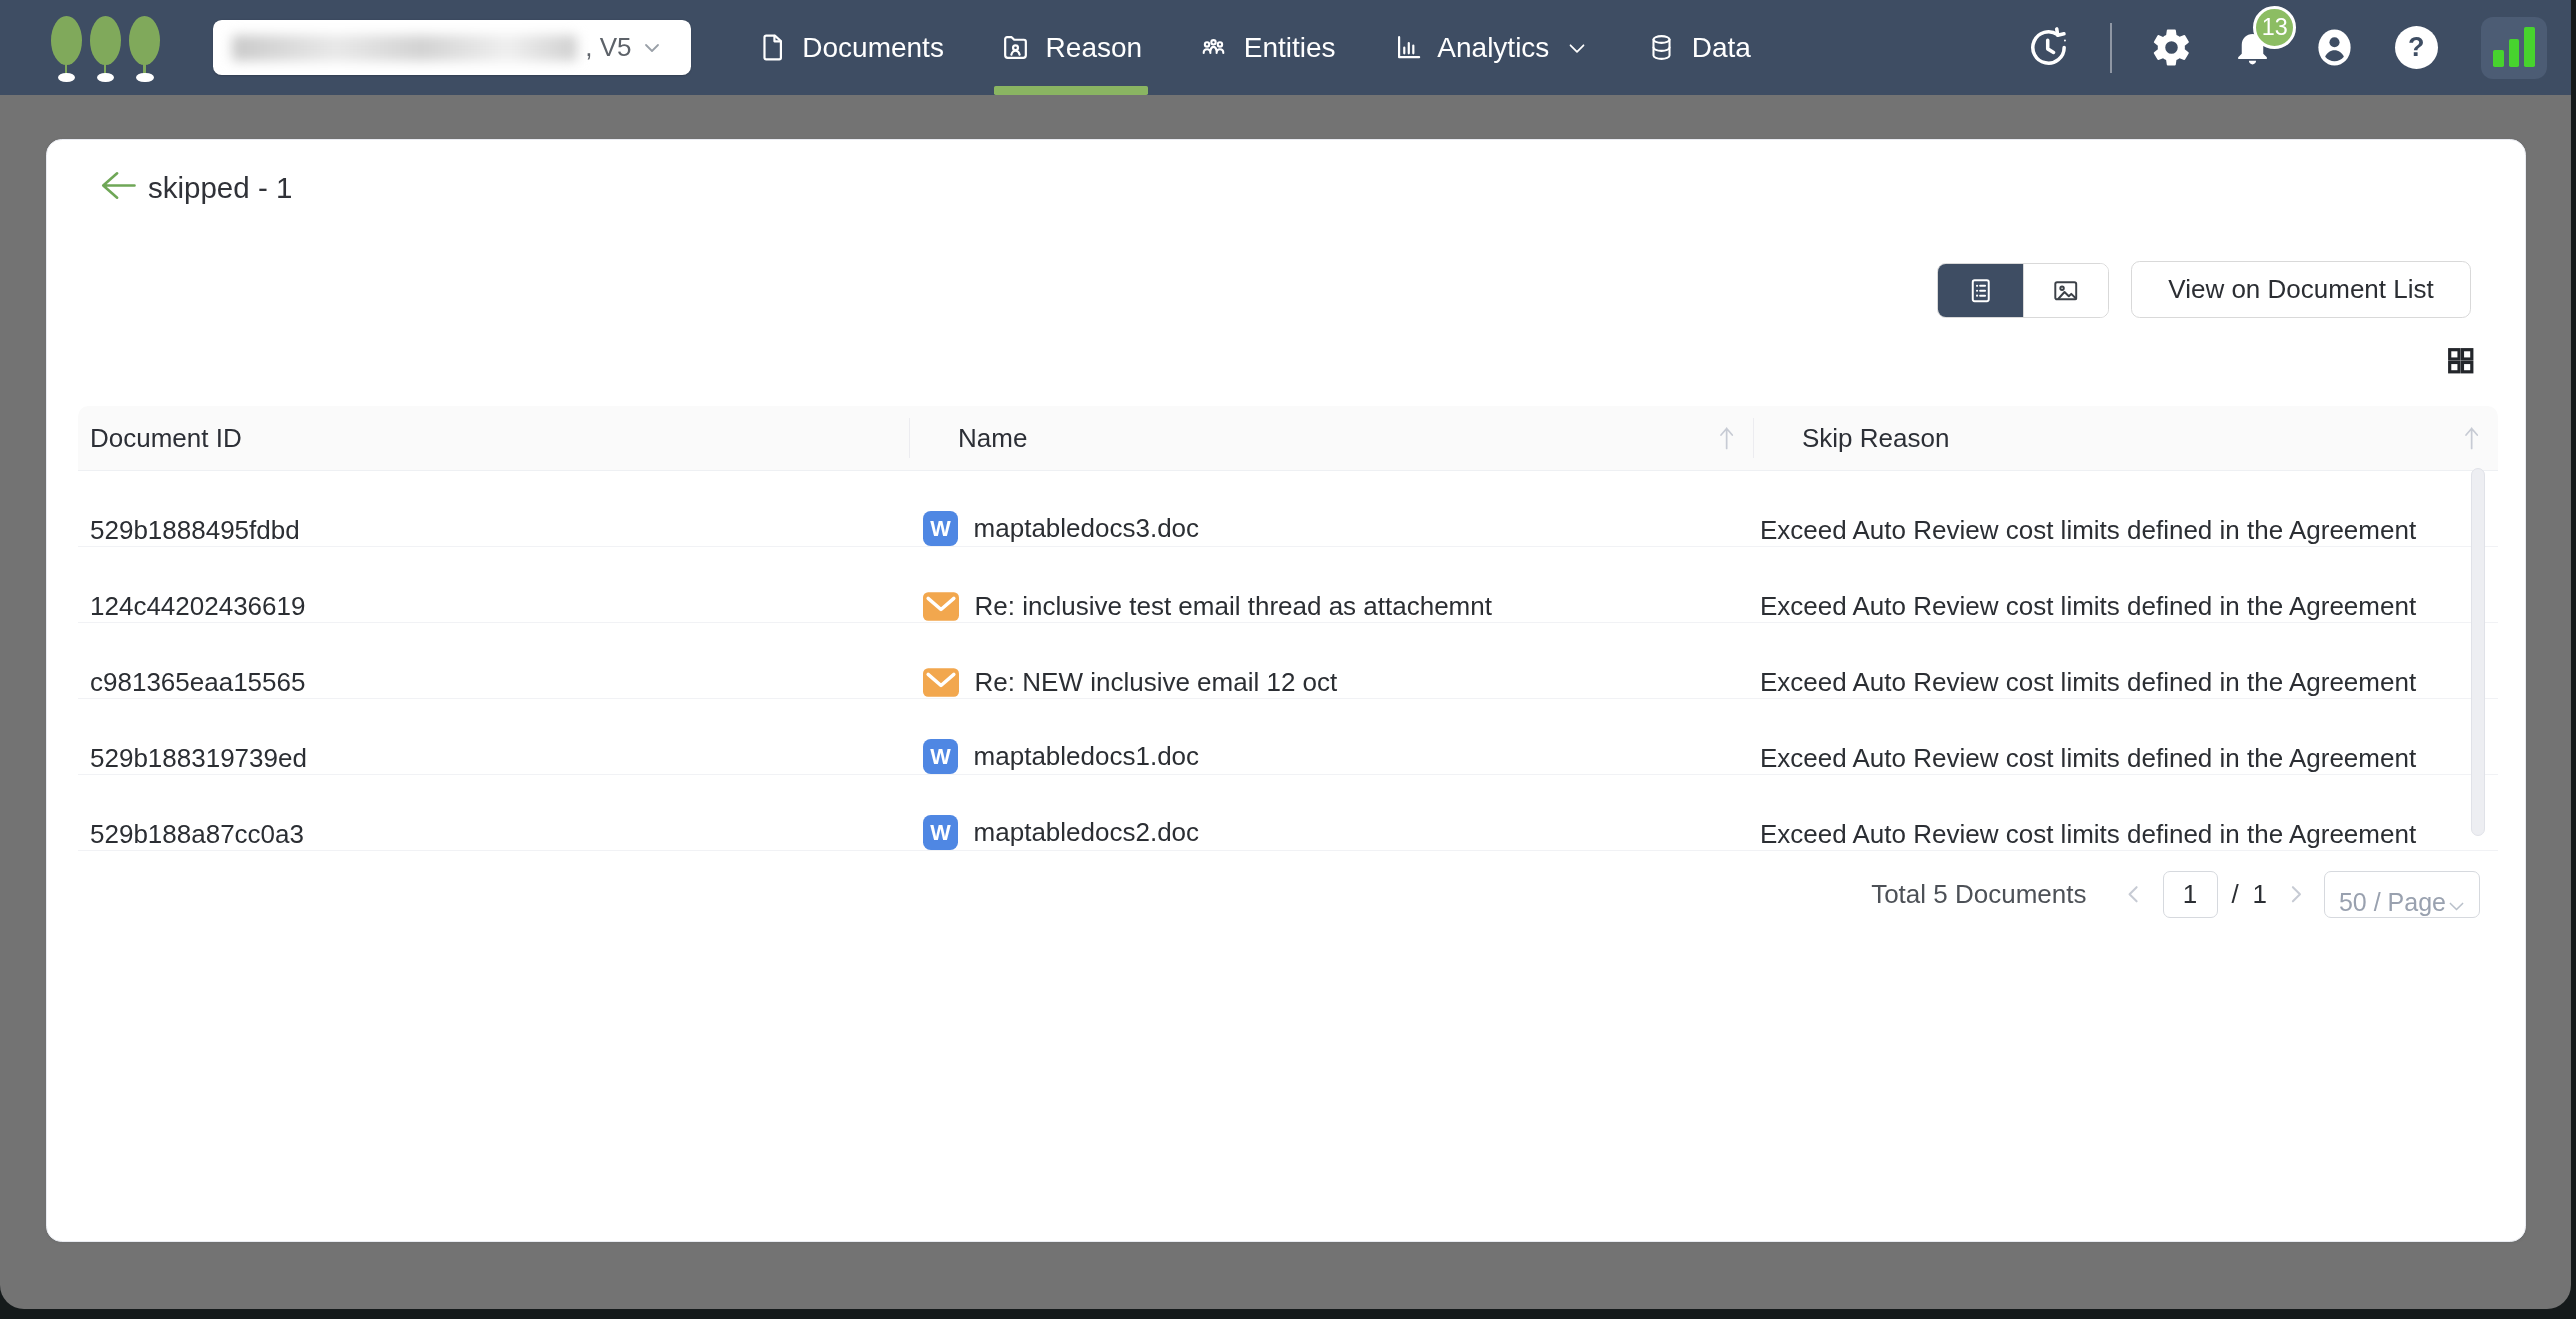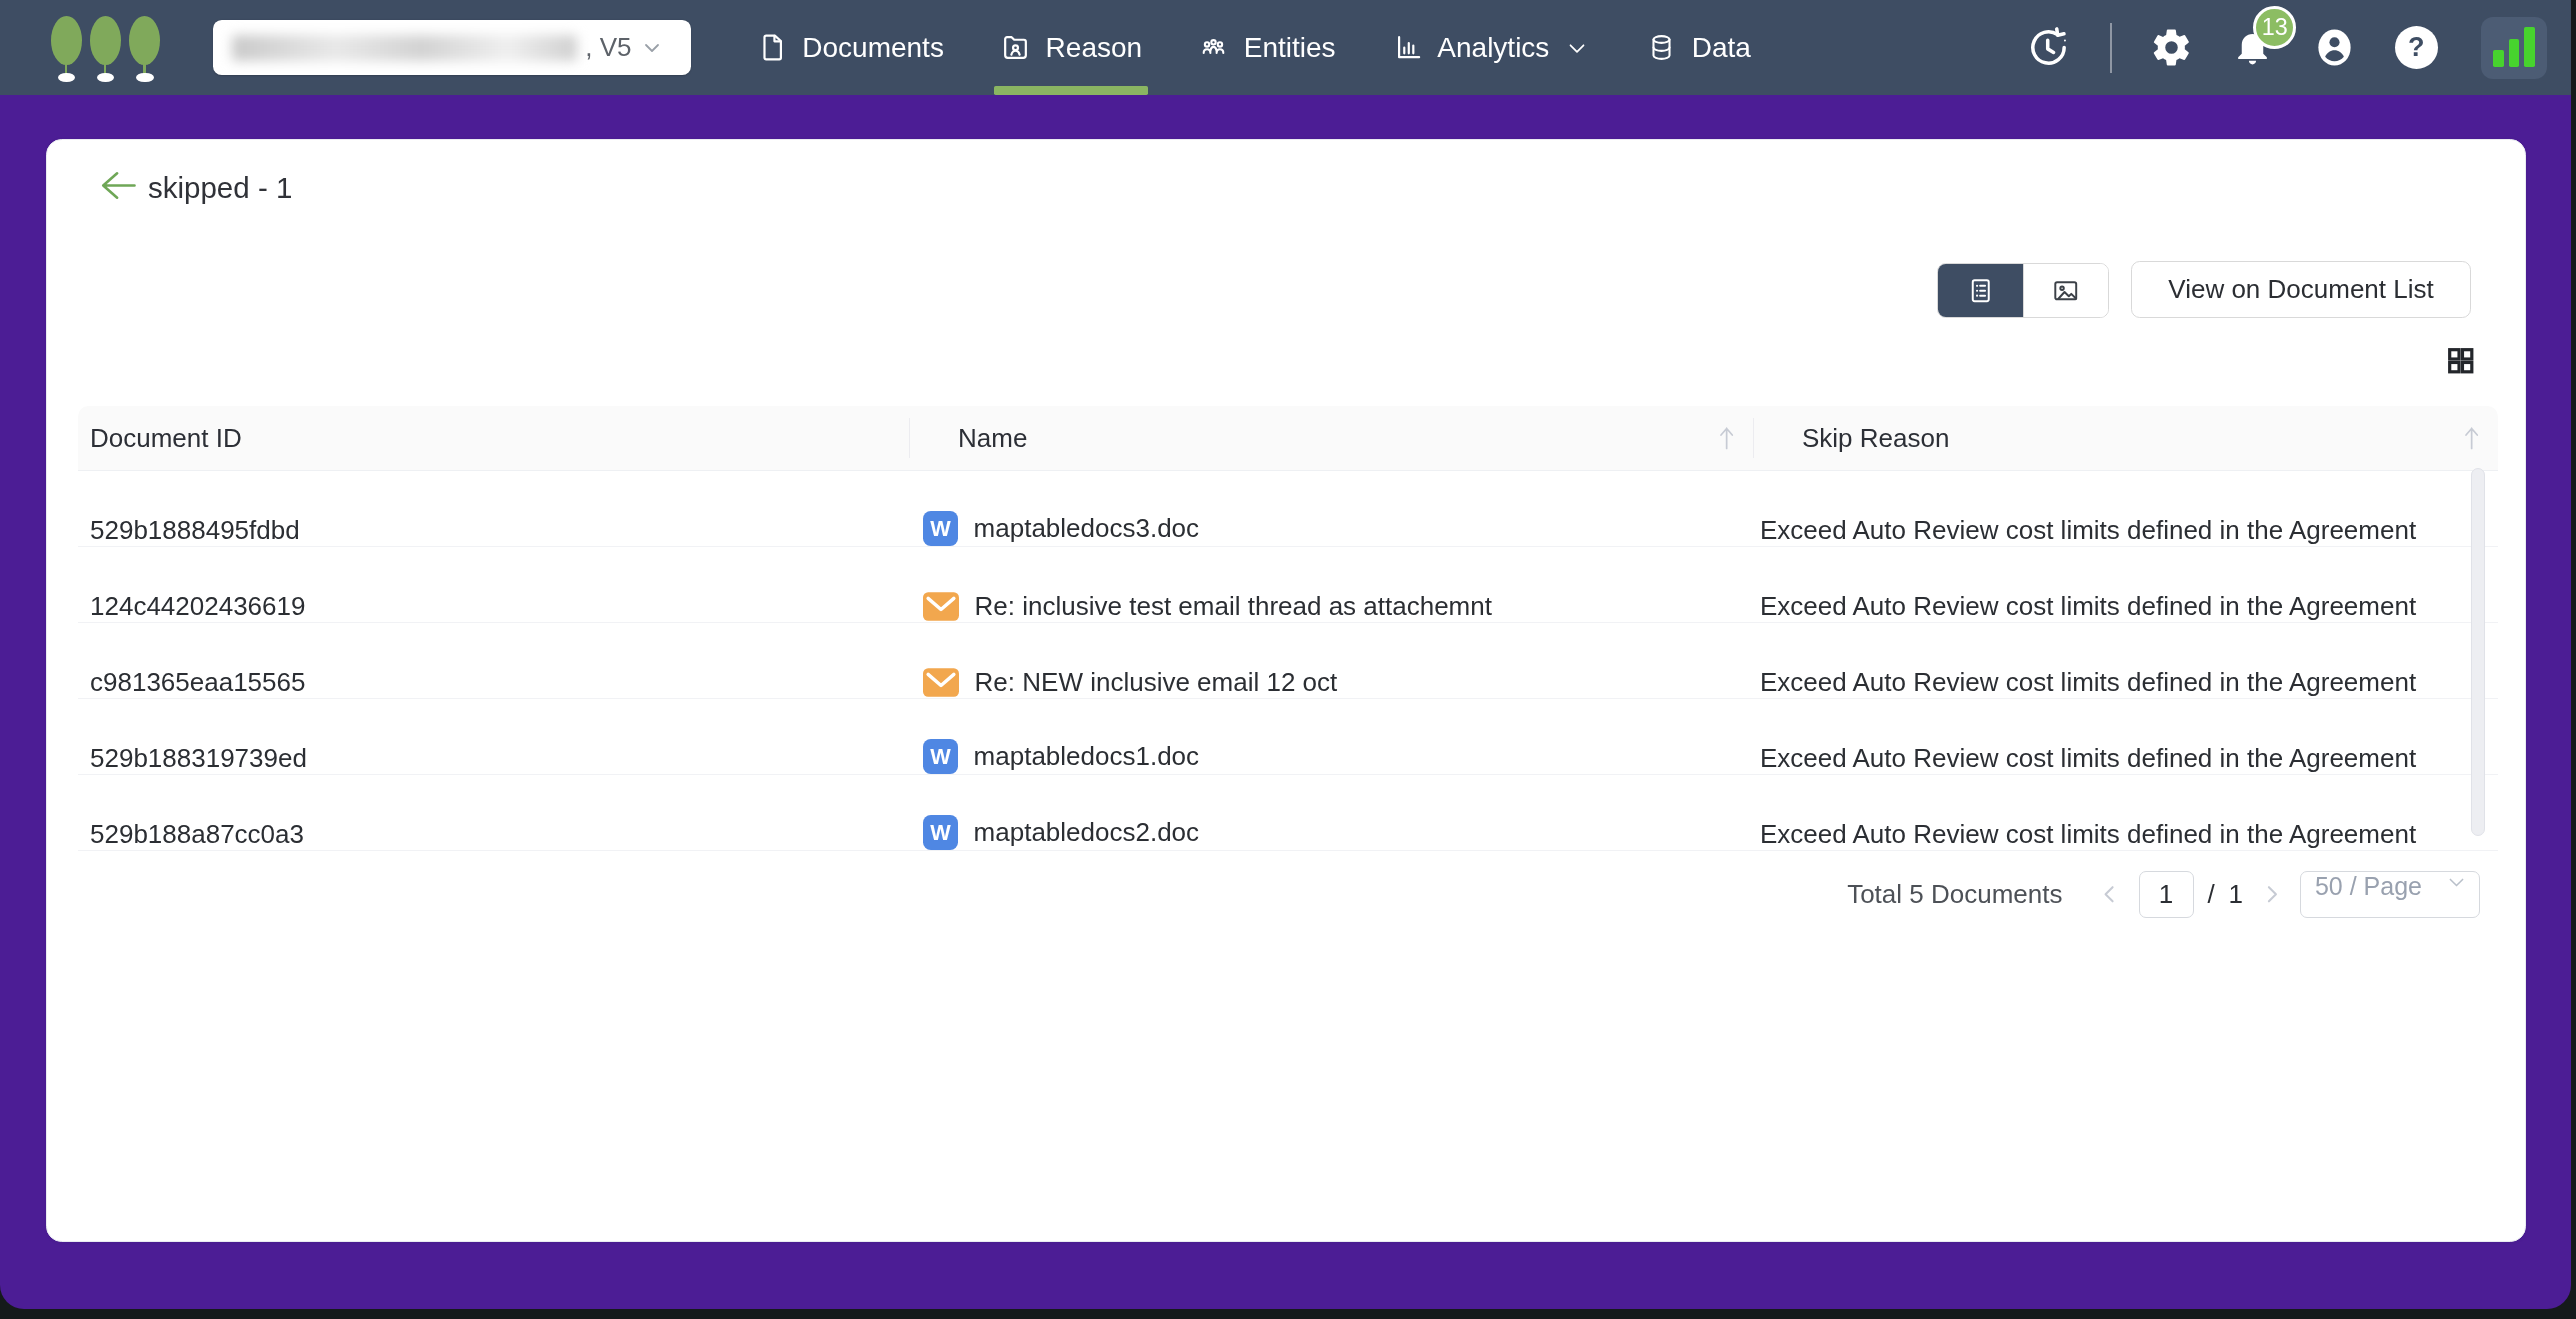--- a/index.html
+++ b/index.html
@@ -1,17 +1,17 @@
 <!DOCTYPE html>
 <html style="font-size:14px"><head>
 <meta charset="utf-8">
 <style>
   html,body{margin:0;padding:0;width:2576px;height:1319px;overflow:hidden;
     background:#151a1b;font-family:"Liberation Sans","DejaVu Sans",sans-serif;}
-  .window{position:absolute;left:0;top:0;width:2571px;height:1309px;background:#4c1d95;
+  .window{position:absolute;left:0;top:0;width:2571px;height:1309px;background:#737373;
     border-radius:0 0 24px 24px;overflow:hidden;}
   
   .topbar{height:95px;background:#3e4d63;display:flex;align-items:center;
     padding:0 24px 0 49px;box-sizing:border-box;}
   .logo{display:flex;align-items:flex-end;gap:4.3px;height:69px;margin-right:50px;}
   .tree{position:relative;width:35px;height:66px;}
   .tree .crown{position:absolute;top:0;left:1.7px;width:31px;height:49px;background:#80a95b;border-radius:50%;}
   .tree .trunk{position:absolute;top:35px;left:15.6px;width:2.6px;height:24px;background:#80a95b;}
   .tree .base{position:absolute;bottom:0;left:8.7px;width:17.3px;height:9.5px;background:#fff;border-radius:50%;}
   .proj-select{width:478px;height:55px;background:#fff;border-radius:8.7px;display:flex;
@@ -76,22 +76,22 @@
     background:#edeef2;border:0.9px solid #e0e2e8;border-radius:7.8px;box-sizing:border-box;cursor:grab;}
   
   .pagination{position:absolute;right:45px;top:730px;height:49px;display:flex;
     align-items:center;gap:17.3px;font-size:26px;}
   .pg-total{color:#4d5157;margin-right:19px;}
   .pg-chev{display:flex;align-items:center;cursor:pointer;}
   .pg-input{width:55px;height:47px;border:0.9px solid #d6d9de;border-radius:7px;text-align:center;
     font-size:26px;color:#2b2e33;box-sizing:border-box;background:#fff;font-family:inherit;outline:none;}
   .pg-sep{color:#2b2e33;margin:0 -3.5px;}
   .pg-pages{color:#2b2e33;}
-  .pg-size{height:47px;border:0.9px solid #d6d9de;border-radius:7px;display:flex;align-items:flex-start;
-    gap:24px;padding:0 12px 0 14px;color:#99a1af;font-size:25px;box-sizing:border-box;
+  .pg-size{height:47px;border:0.9px solid #d6d9de;border-radius:7px;display:flex;align-items:flex-end;
+    gap:0;padding:0 12px 0 14px;color:#99a1af;font-size:25px;box-sizing:border-box;
     background:#fff;cursor:pointer;}
 </style>
 </head>
 <body>
 
 <div class="window">
 
   <div class="topbar">
 
     <div class="logo">

